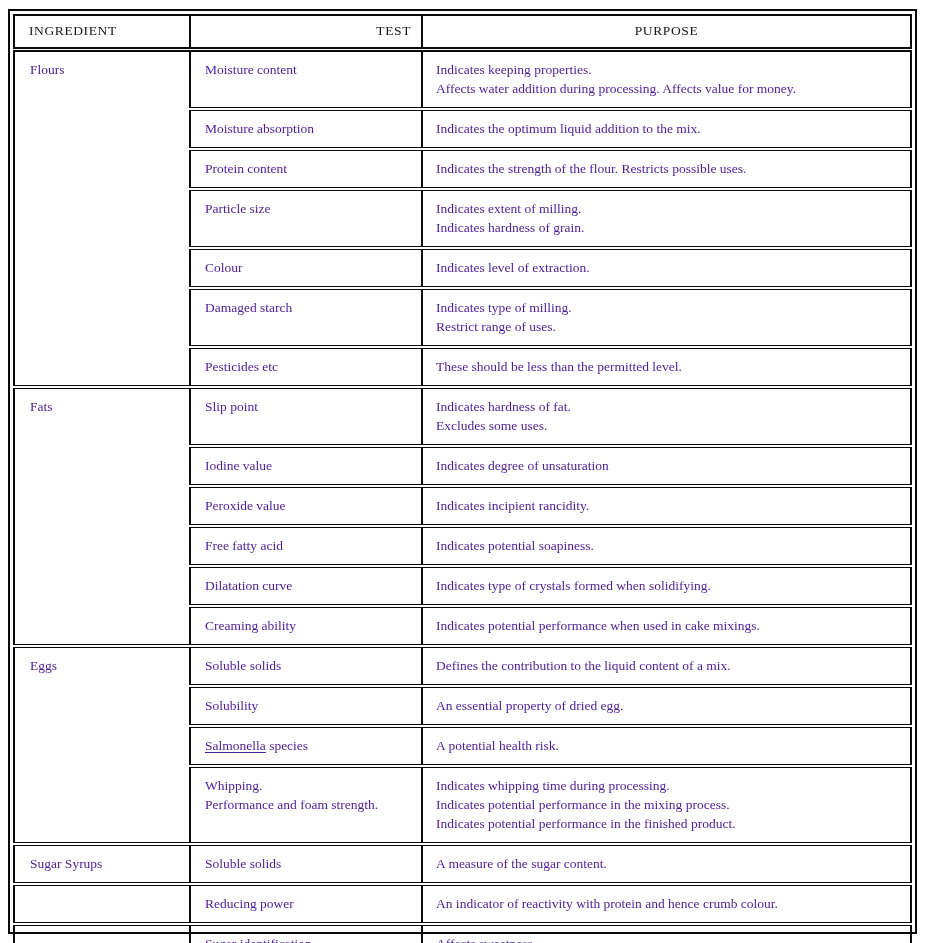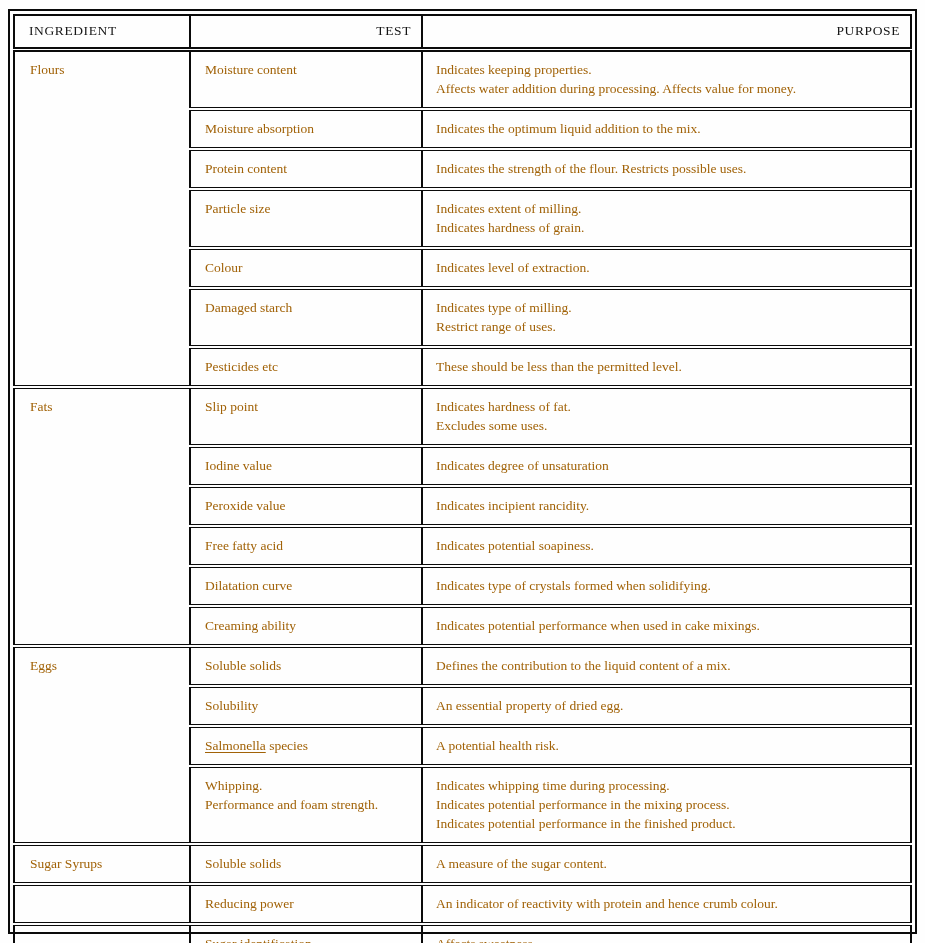--- a/index.html
+++ b/index.html
@@ -39,29 +39,29 @@
     font-weight: normal;
     letter-spacing: 0.6px;
     padding: 7px 10px 8px 10px;
     border-bottom: 5px double #0a0a0a;
     vertical-align: middle;
     color: #161616;
     margin-top: 32px;
   }
   th.h-ingredient { text-align: left; padding-left: 14px; border-right: 2px solid #0a0a0a; }
   th.h-test { text-align: right; border-right: 2px solid #0a0a0a; }
-  th.h-purpose { text-align: right; }
+  th.h-purpose { text-align: center; }
 
   .qtable td {
     font-size: 13.5px;
     line-height: 19px;
     vertical-align: top;
     padding: 8px 12px 9px 14px;
     border-bottom: 4px double #0a0a0a;
-    color: #a16207;
+    color: #4c1d95;
     word-wrap: break-word;
   }
   td.col-ingredient { border-right: 2px solid #0a0a0a; padding-left: 15px; }
   td.col-test { border-right: 2px solid #0a0a0a; }
   td.col-purpose { padding-left: 13px; }
   td u { text-underline-offset: 2px; }
 </style>
 </head>
 <body>
 

